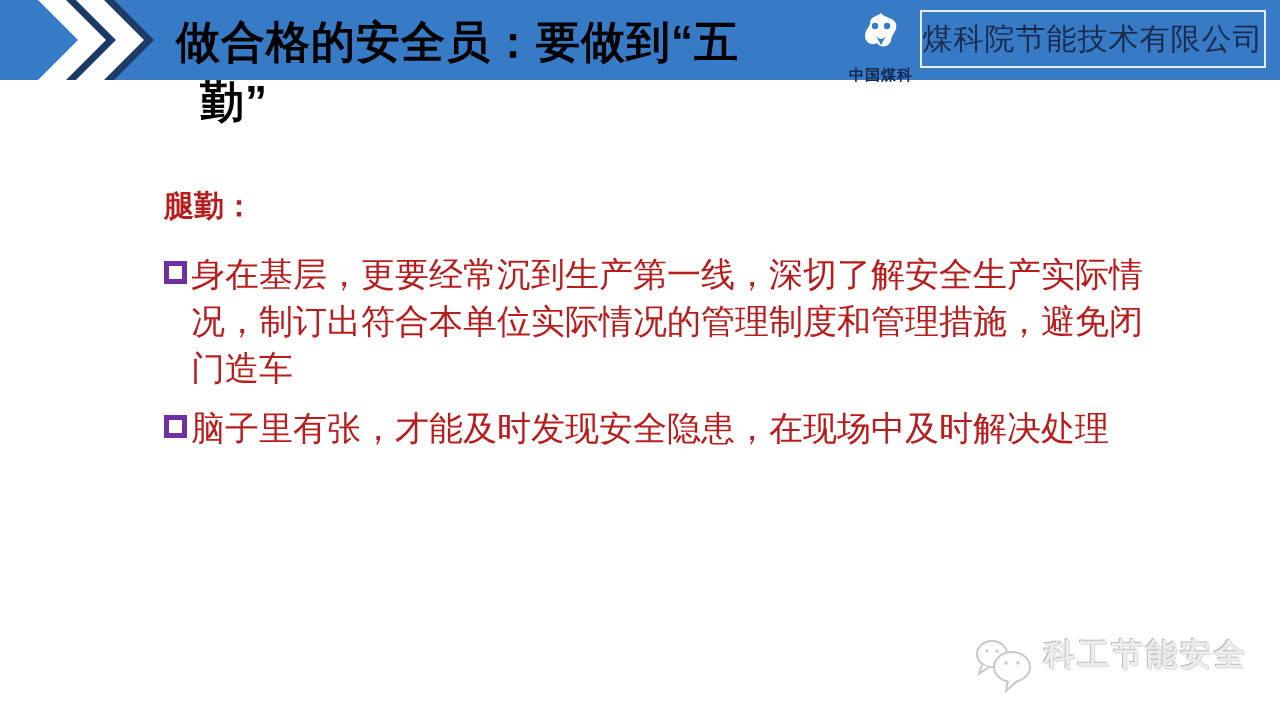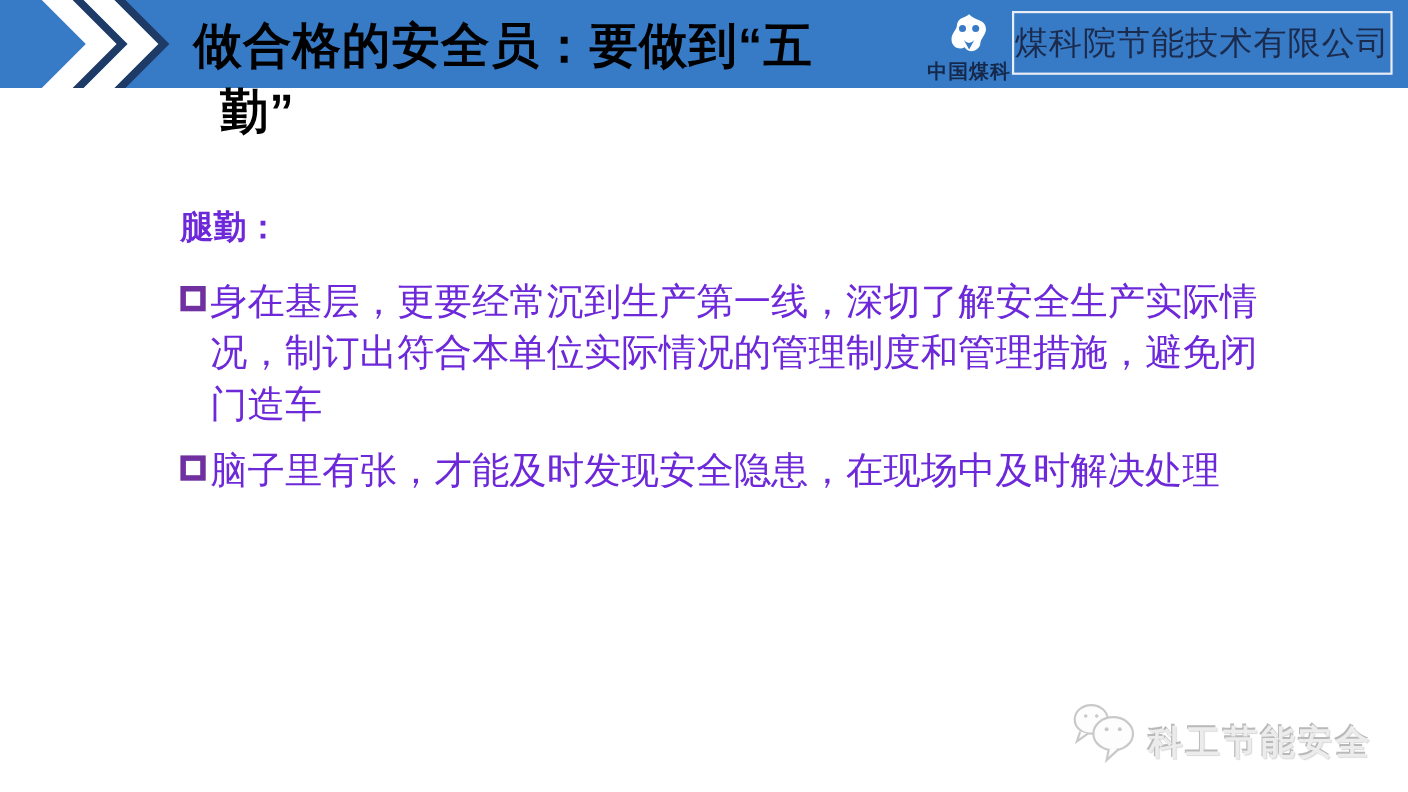--- a/index.html
+++ b/index.html
@@ -33,37 +33,37 @@
   .slide-title .line2{
     display:block;
     padding-left:24px;
   }
   .logo{
     position:absolute;left:842px;top:12px;width:78px;
     text-align:center;
   }
   .logo-emblem{display:block;margin:0 auto;}
   .logo-label{
-    display:block;margin-top:1px;
-    font-size:18px;font-weight:bold;color:#15294C;
+    display:block;margin-top:14px;
+    font-size:15px;font-weight:bold;color:#15294C;
     letter-spacing:1px;
   }
   .company-badge{
     position:absolute;left:920px;top:10px;
     width:346px;height:58px;
     border:2px solid #E9EDF4;
     box-sizing:border-box;
     display:flex;align-items:center;justify-content:center;
     font-size:30px;color:#1B2B4D;
     letter-spacing:1px;white-space:nowrap;
   }
   
   .content{
     position:absolute;left:164px;top:186px;width:1010px;
-    color:#6d28d9;
+    color:#b91c1c;
   }
   .section-heading{
     margin:0 0 24px 0;
     font-size:30px;font-weight:bold;
   }
   .bullet{
     margin:0 0 13px 0;
     padding-left:27px;text-indent:-27px;
     font-size:34px;line-height:47px;
   }
@@ -71,21 +71,21 @@
     display:inline-block;
     width:13px;height:13px;
     border:5px solid #7030A0;
     margin-right:4px;
     vertical-align:2px;
     text-indent:0;
   }
   
   .watermark{
     position:absolute;right:32px;bottom:24px;
-    display:flex;align-items:flex-end;gap:6px;
+    display:flex;align-items:flex-start;gap:6px;
   }
   .watermark-text{
     font-size:31px;font-weight:bold;
     color:#ececec;
     letter-spacing:3px;
     text-shadow:-1px -1px 0 #b9b9b9, 1px 1px 1px #d9d9d9;
     white-space:nowrap;
   }
 </style>
 </head>

